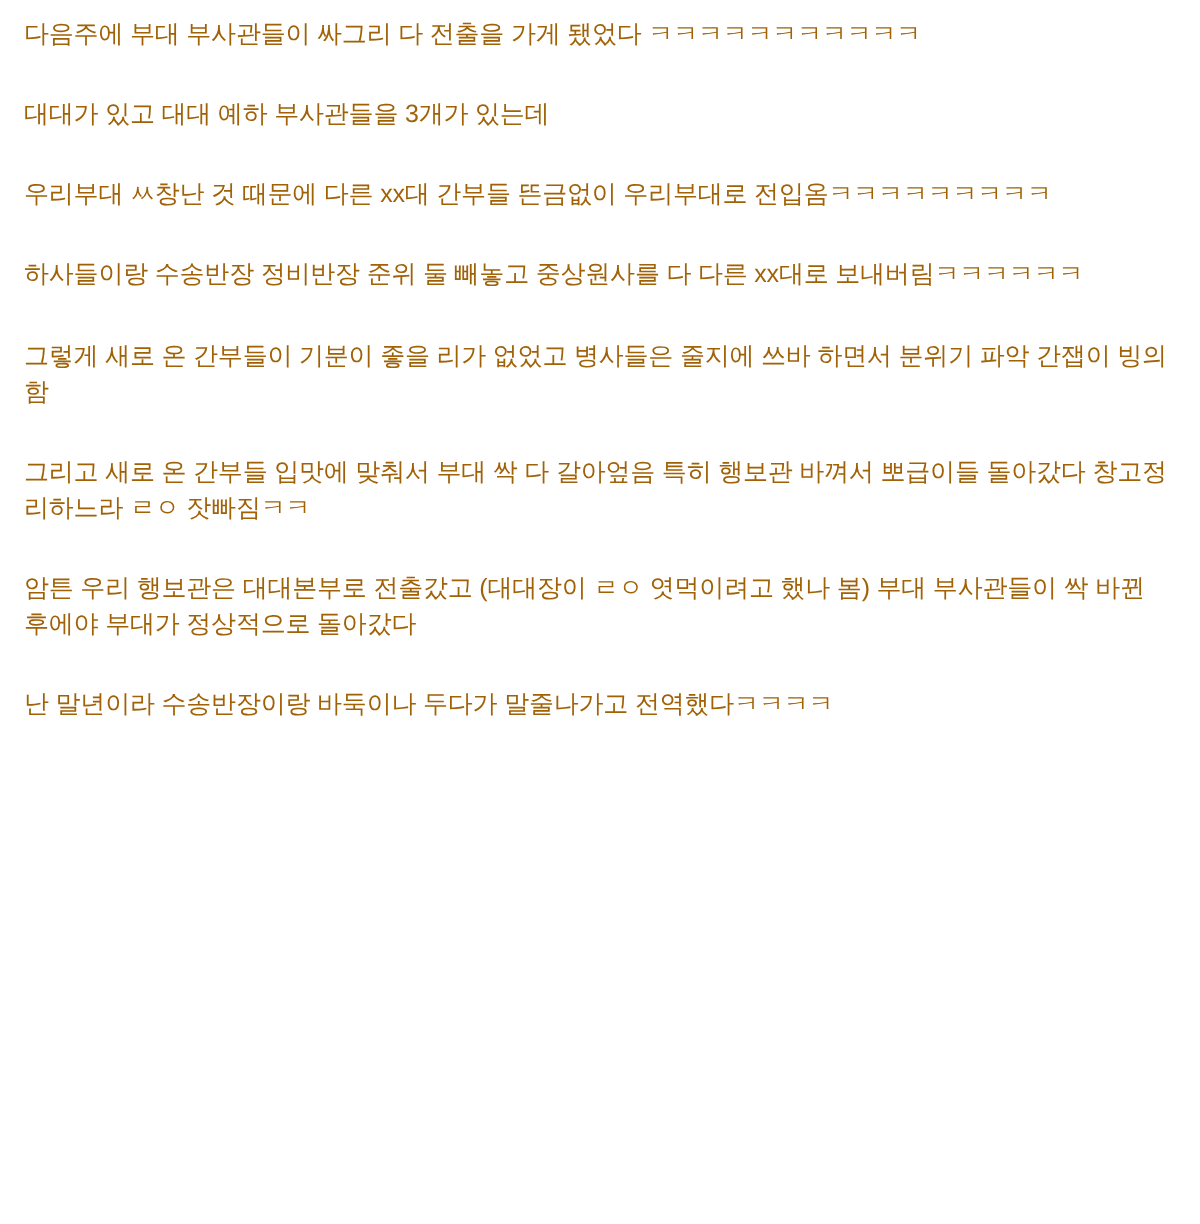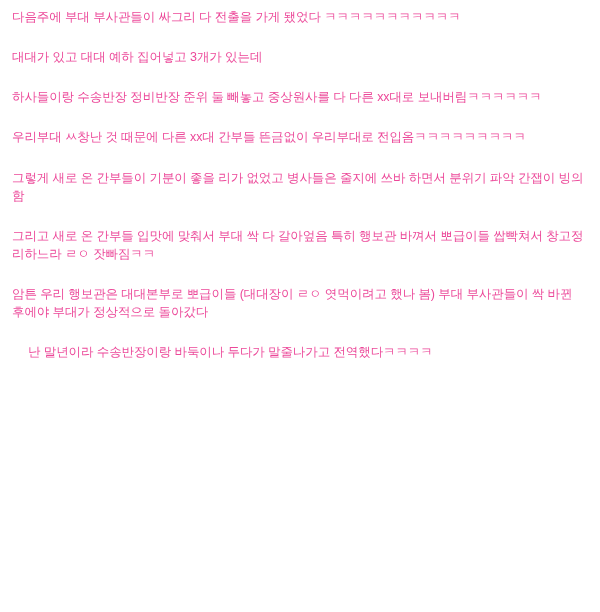--- a/index.html
+++ b/index.html
@@ -17,35 +17,34 @@
   .page {
     width: 600px;
     height: 612px;
     box-sizing: border-box;
     padding: 8px 12px 0 12px;
     background: #ffffff;
   }
   .para {
     font-size: 12.5px;
     line-height: 1.45;
-    color: #ec4899;
+    color: #a16207;
     margin: 0 0 22px 0;
     word-break: break-all;
     letter-spacing: -0.1px;
   }
   .para:last-child {
     margin-bottom: 0;
-    margin-left: 16px;
   }
 </style>
 </head>
 <body>
 
 <div class="page">
   <p class="para">다음주에 부대 부사관들이 싸그리 다 전출을 가게 됐었다 ㅋㅋㅋㅋㅋㅋㅋㅋㅋㅋㅋ</p>
-  <p class="para">대대가 있고 대대 예하 집어넣고 3개가 있는데</p>
+  <p class="para">대대가 있고 대대 예하 부사관들을 3개가 있는데</p>
+  <p class="para">우리부대 ㅆ창난 것 때문에 다른 xx대 간부들 뜬금없이 우리부대로 전입옴ㅋㅋㅋㅋㅋㅋㅋㅋㅋ</p>
   <p class="para">하사들이랑 수송반장 정비반장 준위 둘 빼놓고 중상원사를 다 다른 xx대로 보내버림ㅋㅋㅋㅋㅋㅋ</p>
-  <p class="para">우리부대 ㅆ창난 것 때문에 다른 xx대 간부들 뜬금없이 우리부대로 전입옴ㅋㅋㅋㅋㅋㅋㅋㅋㅋ</p>
   <p class="para">그렇게 새로 온 간부들이 기분이 좋을 리가 없었고 병사들은 줄지에 쓰바 하면서 분위기 파악 간잽이 빙의함</p>
-  <p class="para">그리고 새로 온 간부들 입맛에 맞춰서 부대 싹 다 갈아엎음 특히 행보관 바껴서 뽀급이들 쌉빡쳐서 창고정리하느라 ㄹㅇ 잣빠짐ㅋㅋ</p>
-  <p class="para">암튼 우리 행보관은 대대본부로 뽀급이들 (대대장이 ㄹㅇ 엿먹이려고 했나 봄) 부대 부사관들이 싹 바뀐 후에야 부대가 정상적으로 돌아갔다</p>
+  <p class="para">그리고 새로 온 간부들 입맛에 맞춰서 부대 싹 다 갈아엎음 특히 행보관 바껴서 뽀급이들 돌아갔다 창고정리하느라 ㄹㅇ 잣빠짐ㅋㅋ</p>
+  <p class="para">암튼 우리 행보관은 대대본부로 전출갔고 (대대장이 ㄹㅇ 엿먹이려고 했나 봄) 부대 부사관들이 싹 바뀐 후에야 부대가 정상적으로 돌아갔다</p>
   <p class="para">난 말년이라 수송반장이랑 바둑이나 두다가 말줄나가고 전역했다ㅋㅋㅋㅋ</p>
 </div>
 
 </body></html>

